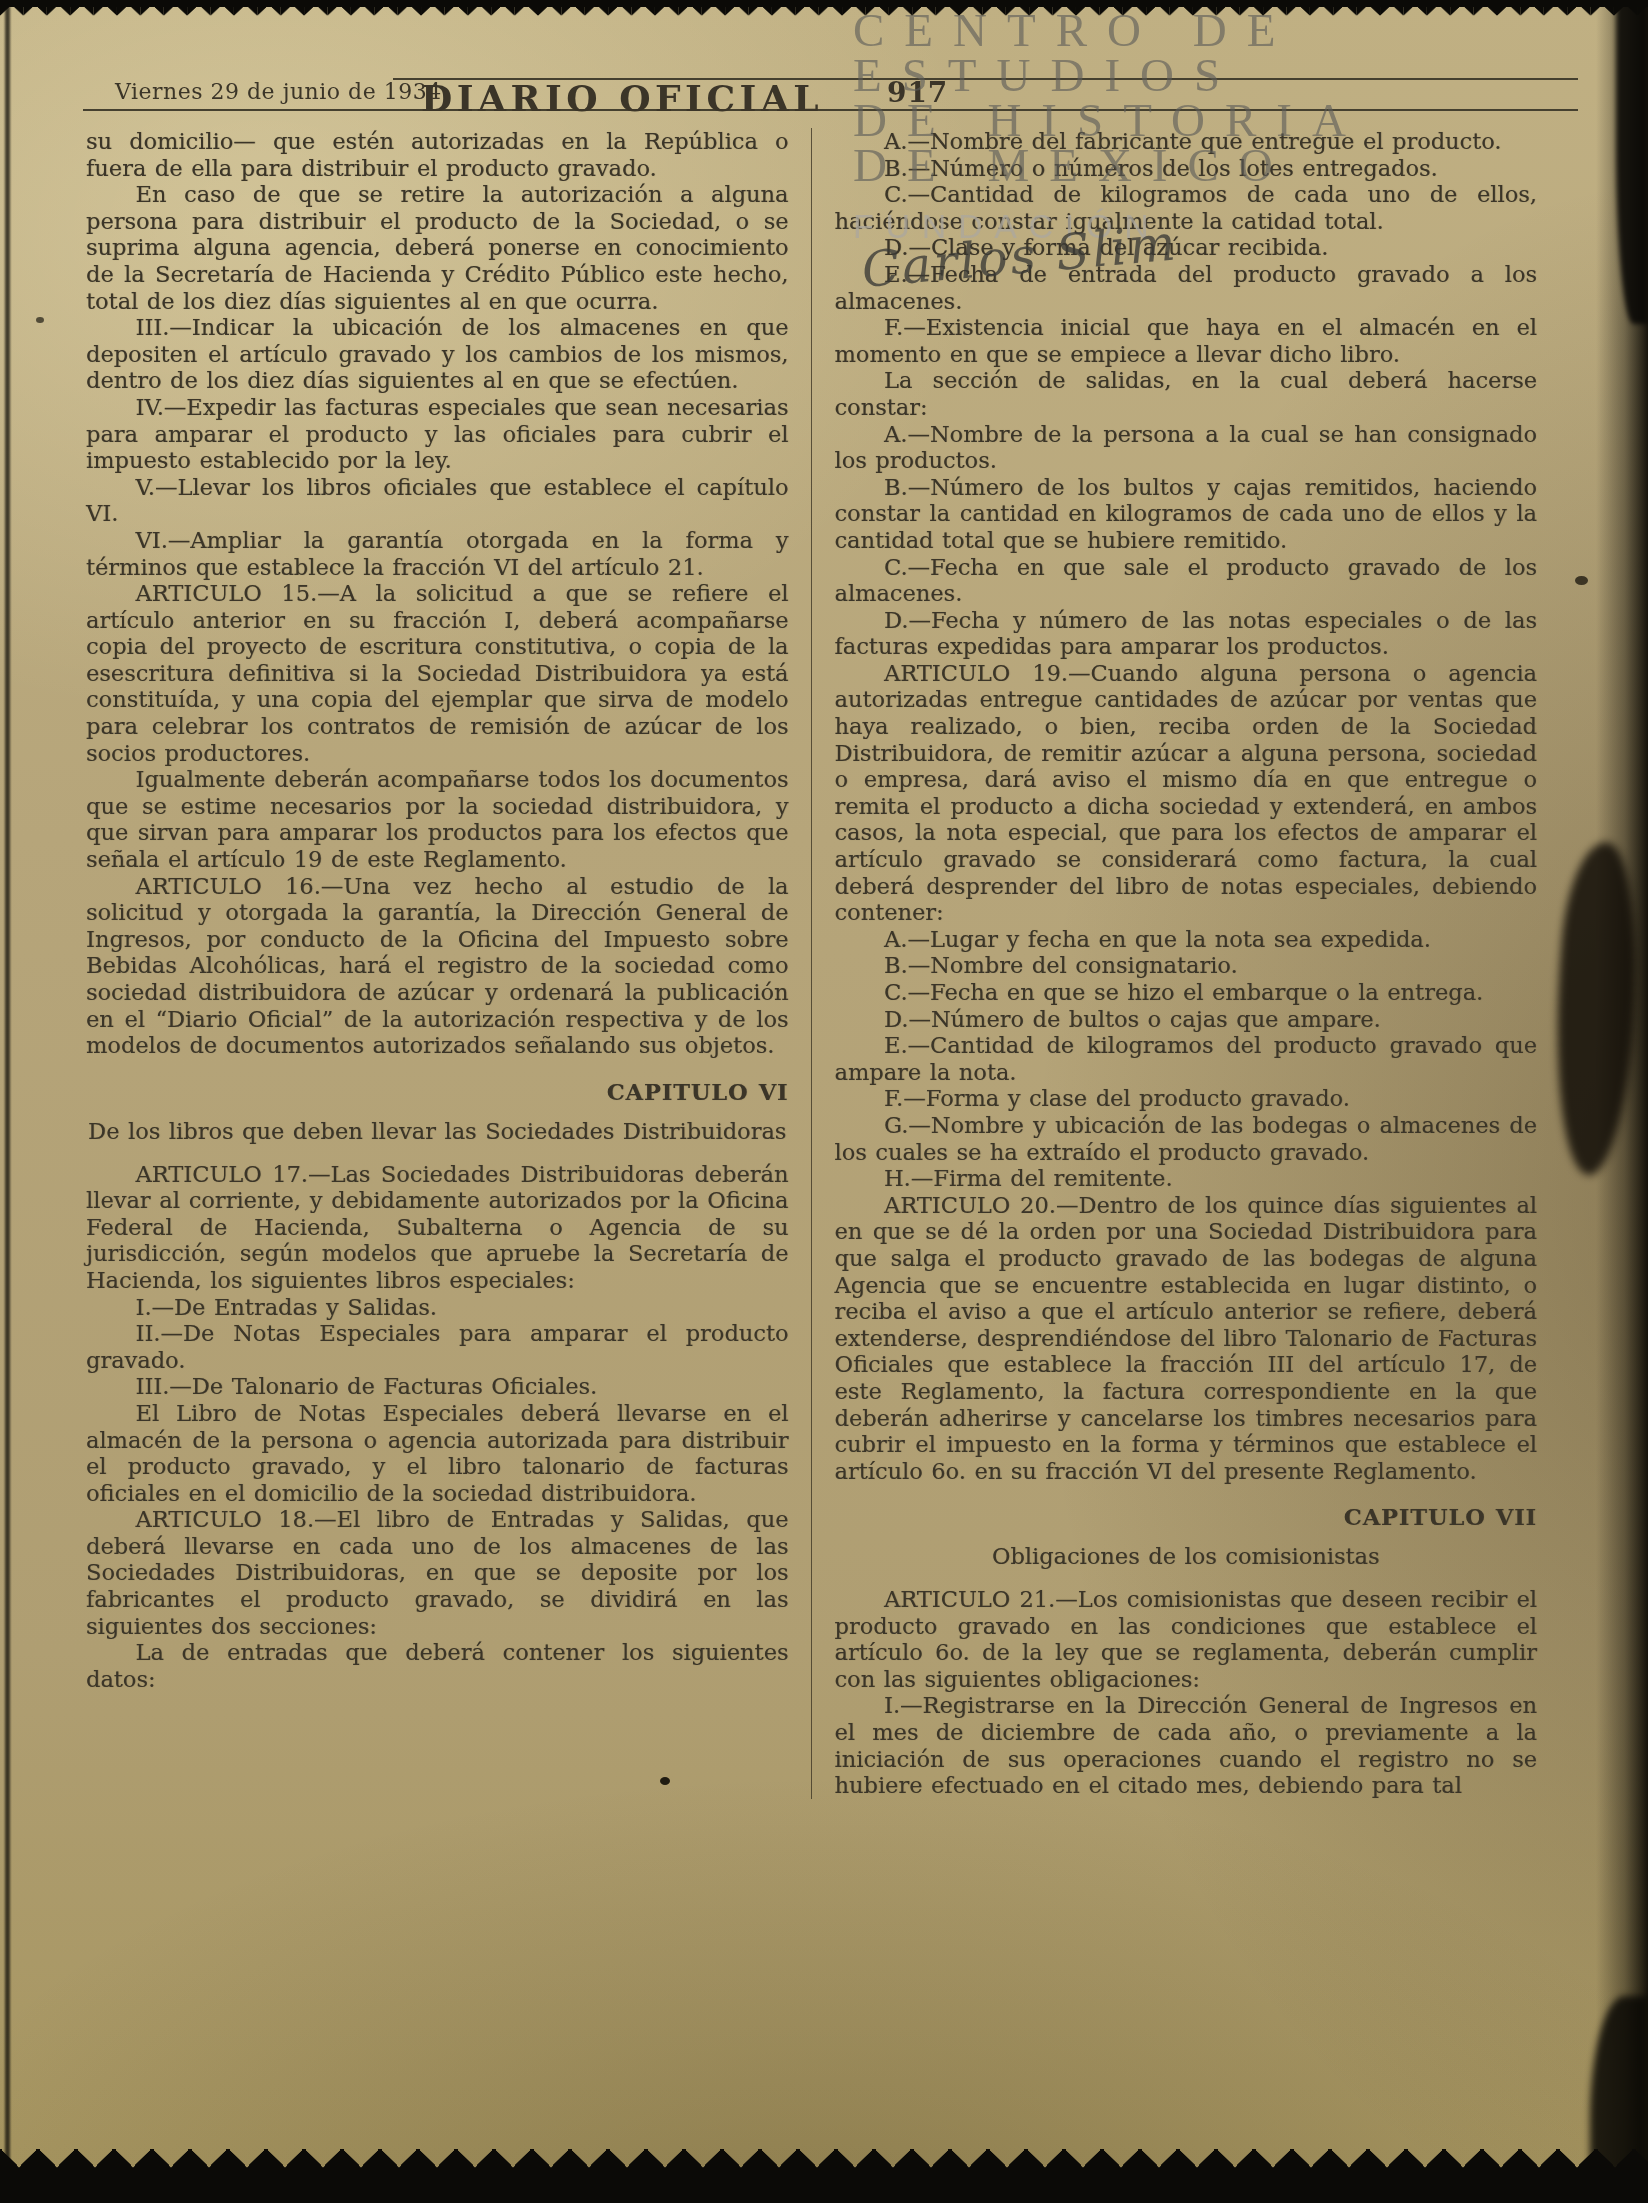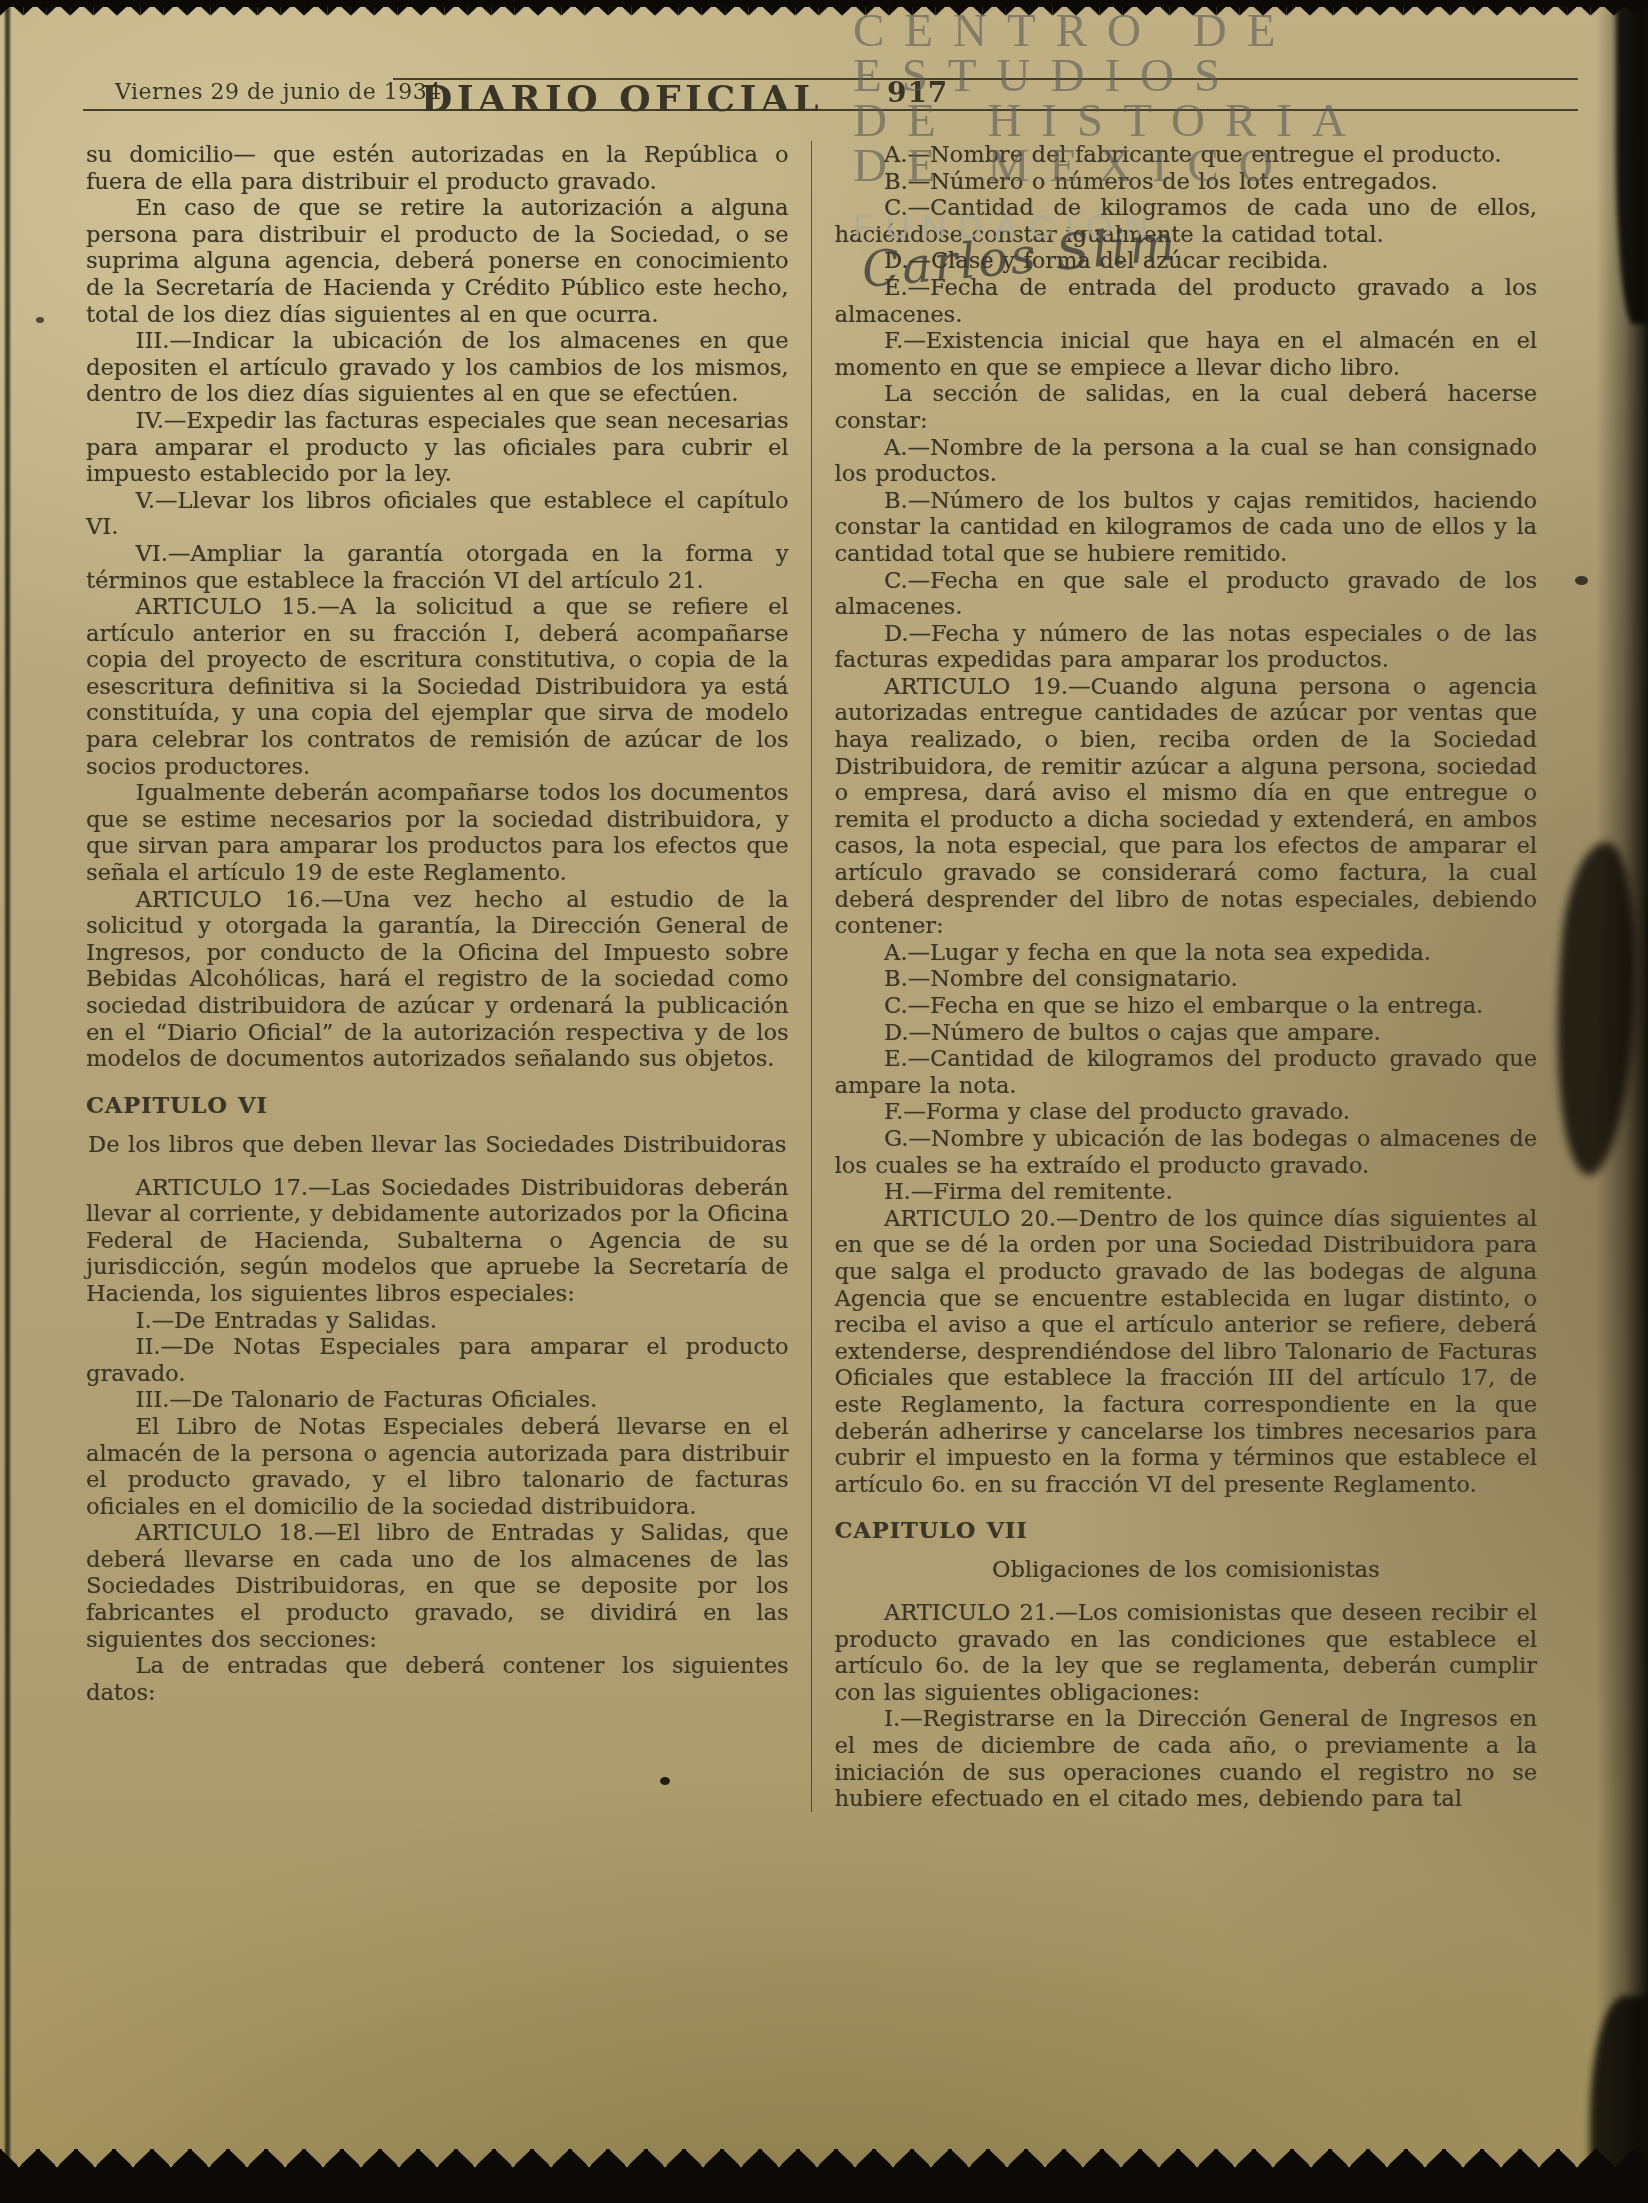--- a/index.html
+++ b/index.html
@@ -23,30 +23,29 @@
   .header-date  { position:absolute; left:115px; top:79px; font-size:22px; letter-spacing:0.5px; }
   .header-title { position:absolute; left:421px; top:77px; font-size:36px; font-weight:bold; letter-spacing:4.5px; }
   .header-page  { position:absolute; left:887px; top:76px; font-size:28px; font-weight:bold; letter-spacing:0.9px; }
 
   
   .content {
     position:absolute; left:86px; top:128px; width:1451px;
     display:flex; align-items:stretch;
     font-size:22.5px; line-height:26.6px;
     text-align:justify;
-    margin-top:13px;
   }
   .col { flex:1 1 0; min-width:0; }
   .col-left  { padding-right:22.5px; }
   .col-right { padding-left:22.5px; border-left:1.8px solid rgba(62,55,38,0.8); }
   .blk { margin:0; text-shadow:0.4px 0.4px 0.7px rgba(58,50,36,0.45); word-spacing:1.4px; }
   .blk.para    { text-indent:2.2em; }
   .blk.opening { text-indent:0; }
   .blk.chapter {
-    text-align:left; text-indent:0; font-weight:bold;
+    text-align:right; text-indent:0; font-weight:bold;
     letter-spacing:0.9px; margin:20px 0 12.6px 0;
   }
   .blk.subheading {
     text-align:center; text-indent:0; font-weight:normal;
     margin:0 0 16px 0;
   }
 
   
   .watermark {
     position:absolute; left:853px; top:8px; width:684px;

